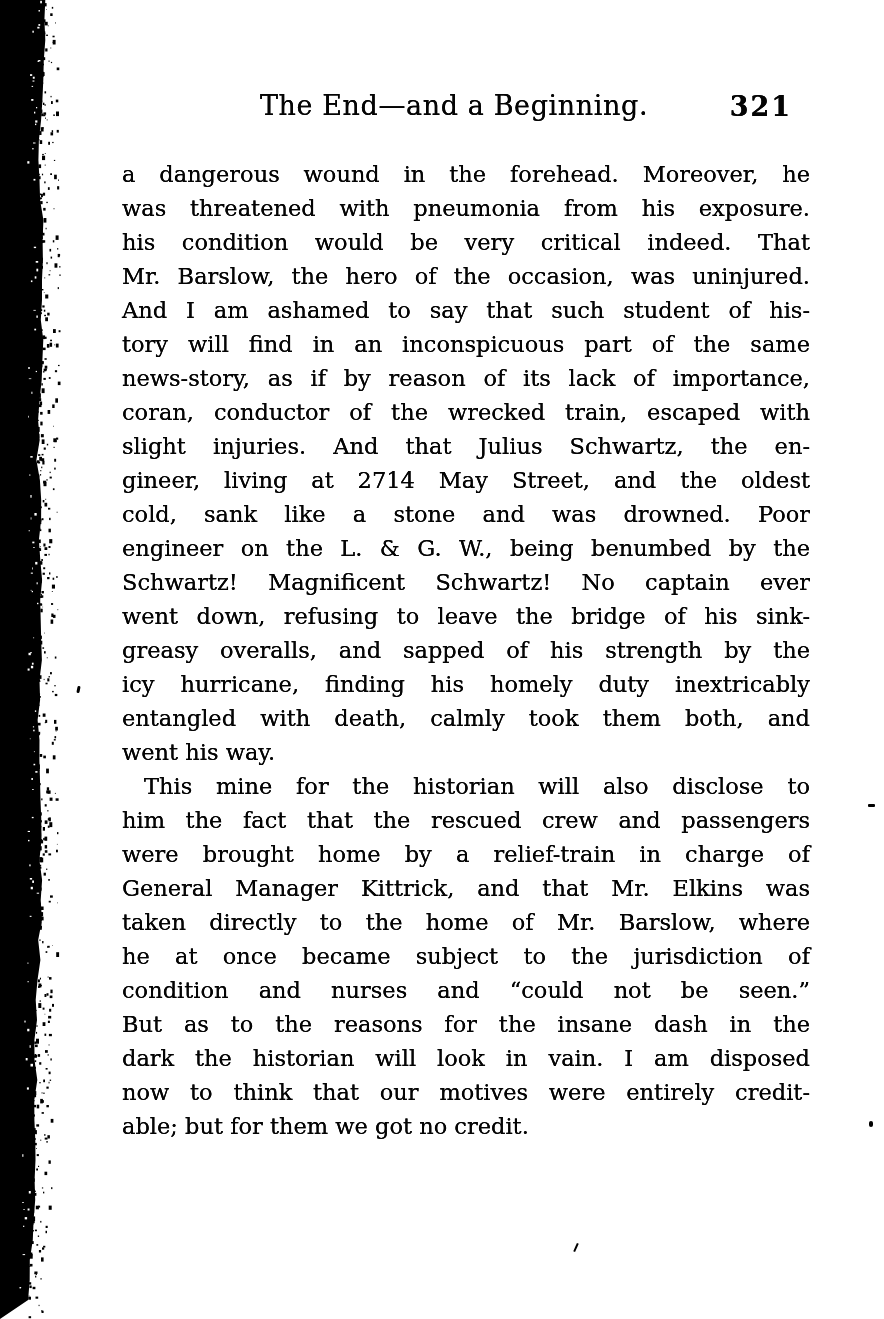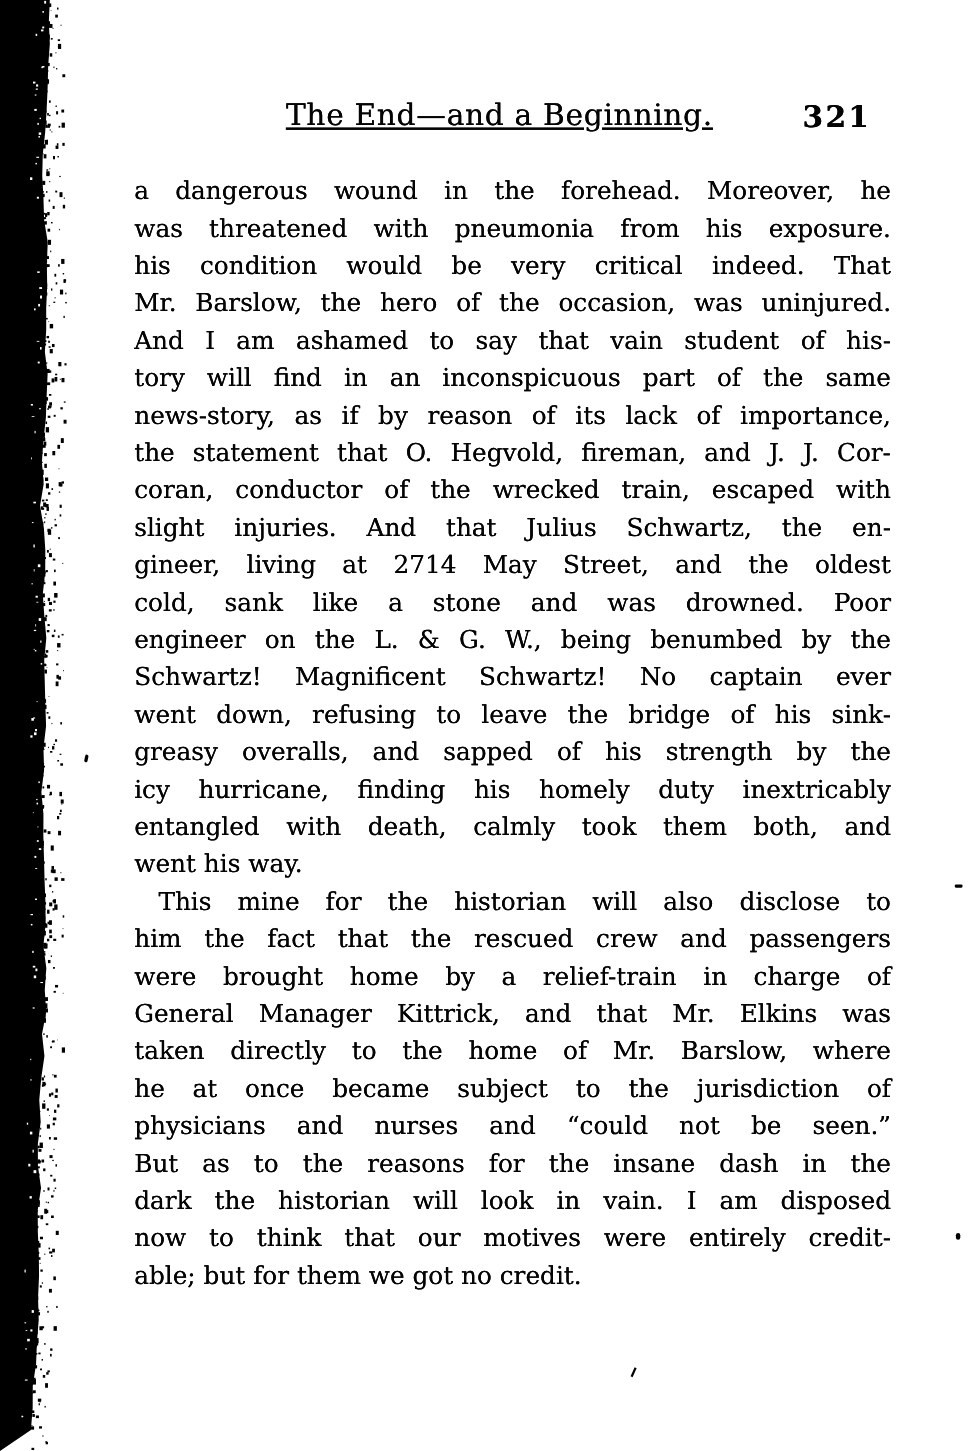--- a/index.html
+++ b/index.html
@@ -19,21 +19,20 @@
   .binding svg { display:block; }
   
   .running-head {
     position:absolute; top:90px; left:122px; width:688px; height:42px;
     font-size:27px;
   }
   .rh-title {
     position:absolute; left:calc(50% - 12px); transform:translateX(-50%);
     white-space:nowrap; letter-spacing:0.6px;
     text-shadow:0 0 0.6px currentColor;
-    text-decoration:underline;
   }
   .rh-num {
     position:absolute; right:18px; top:1px;
     letter-spacing:2px;
     text-shadow:0 0 0.6px currentColor;
     font-weight:bold;
   }
   
   .text-block {
     position:absolute; top:157px; left:122px; width:688px;
@@ -679,44 +678,43 @@
   <span class="rh-title">The End—and a Beginning.</span>
   <span class="rh-num">321</span>
 </div>
 
 <div class="text-block">
     <div>
       <div class="line">a dangerous wound in the forehead. Moreover, he</div>
       <div class="line">was threatened with pneumonia from his exposure.</div>
       <div class="line">his condition would be very critical indeed. That</div>
       <div class="line">Mr. Barslow, the hero of the occasion, was uninjured.</div>
-      <div class="line">And I am ashamed to say that vain student of his-</div>
+      <div class="line">And I am ashamed to say that such student of his-</div>
       <div class="line">tory will find in an inconspicuous part of the same</div>
       <div class="line">news-story, as if by reason of its lack of importance,</div>
-      <div class="line">the statement that O. Hegvold, fireman, and J. J. Cor-</div>
       <div class="line">coran, conductor of the wrecked train, escaped with</div>
       <div class="line">slight injuries. And that Julius Schwartz, the en-</div>
       <div class="line">gineer, living at 2714 May Street, and the oldest</div>
       <div class="line">cold, sank like a stone and was drowned. Poor</div>
       <div class="line">engineer on the L. &amp; G. W., being benumbed by the</div>
       <div class="line">Schwartz! Magnificent Schwartz! No captain ever</div>
       <div class="line">went down, refusing to leave the bridge of his sink-</div>
       <div class="line italic">greasy overalls, and sapped of his strength by the</div>
       <div class="line">icy hurricane, finding his homely duty inextricably</div>
       <div class="line">entangled with death, calmly took them both, and</div>
       <div class="line last">went his way.</div>
     </div>
     <div>
       <div class="line indent">This mine for the historian will also disclose to</div>
       <div class="line">him the fact that the rescued crew and passengers</div>
       <div class="line">were brought home by a relief-train in charge of</div>
       <div class="line">General Manager Kittrick, and that Mr. Elkins was</div>
       <div class="line">taken directly to the home of Mr. Barslow, where</div>
       <div class="line">he at once became subject to the jurisdiction of</div>
-      <div class="line">physicians and nurses and “could not be seen.”</div>
+      <div class="line">condition and nurses and “could not be seen.”</div>
       <div class="line">But as to the reasons for the insane dash in the</div>
       <div class="line">dark the historian will look in vain. I am disposed</div>
       <div class="line">now to think that our motives were entirely credit-</div>
       <div class="line last">able; but for them we got no credit.</div>
     </div>
   </div>
 
 <div class="speck speck-right-dash"></div>
 <div class="speck speck-right-dot"></div>
 <div class="speck speck-below-text"></div>

